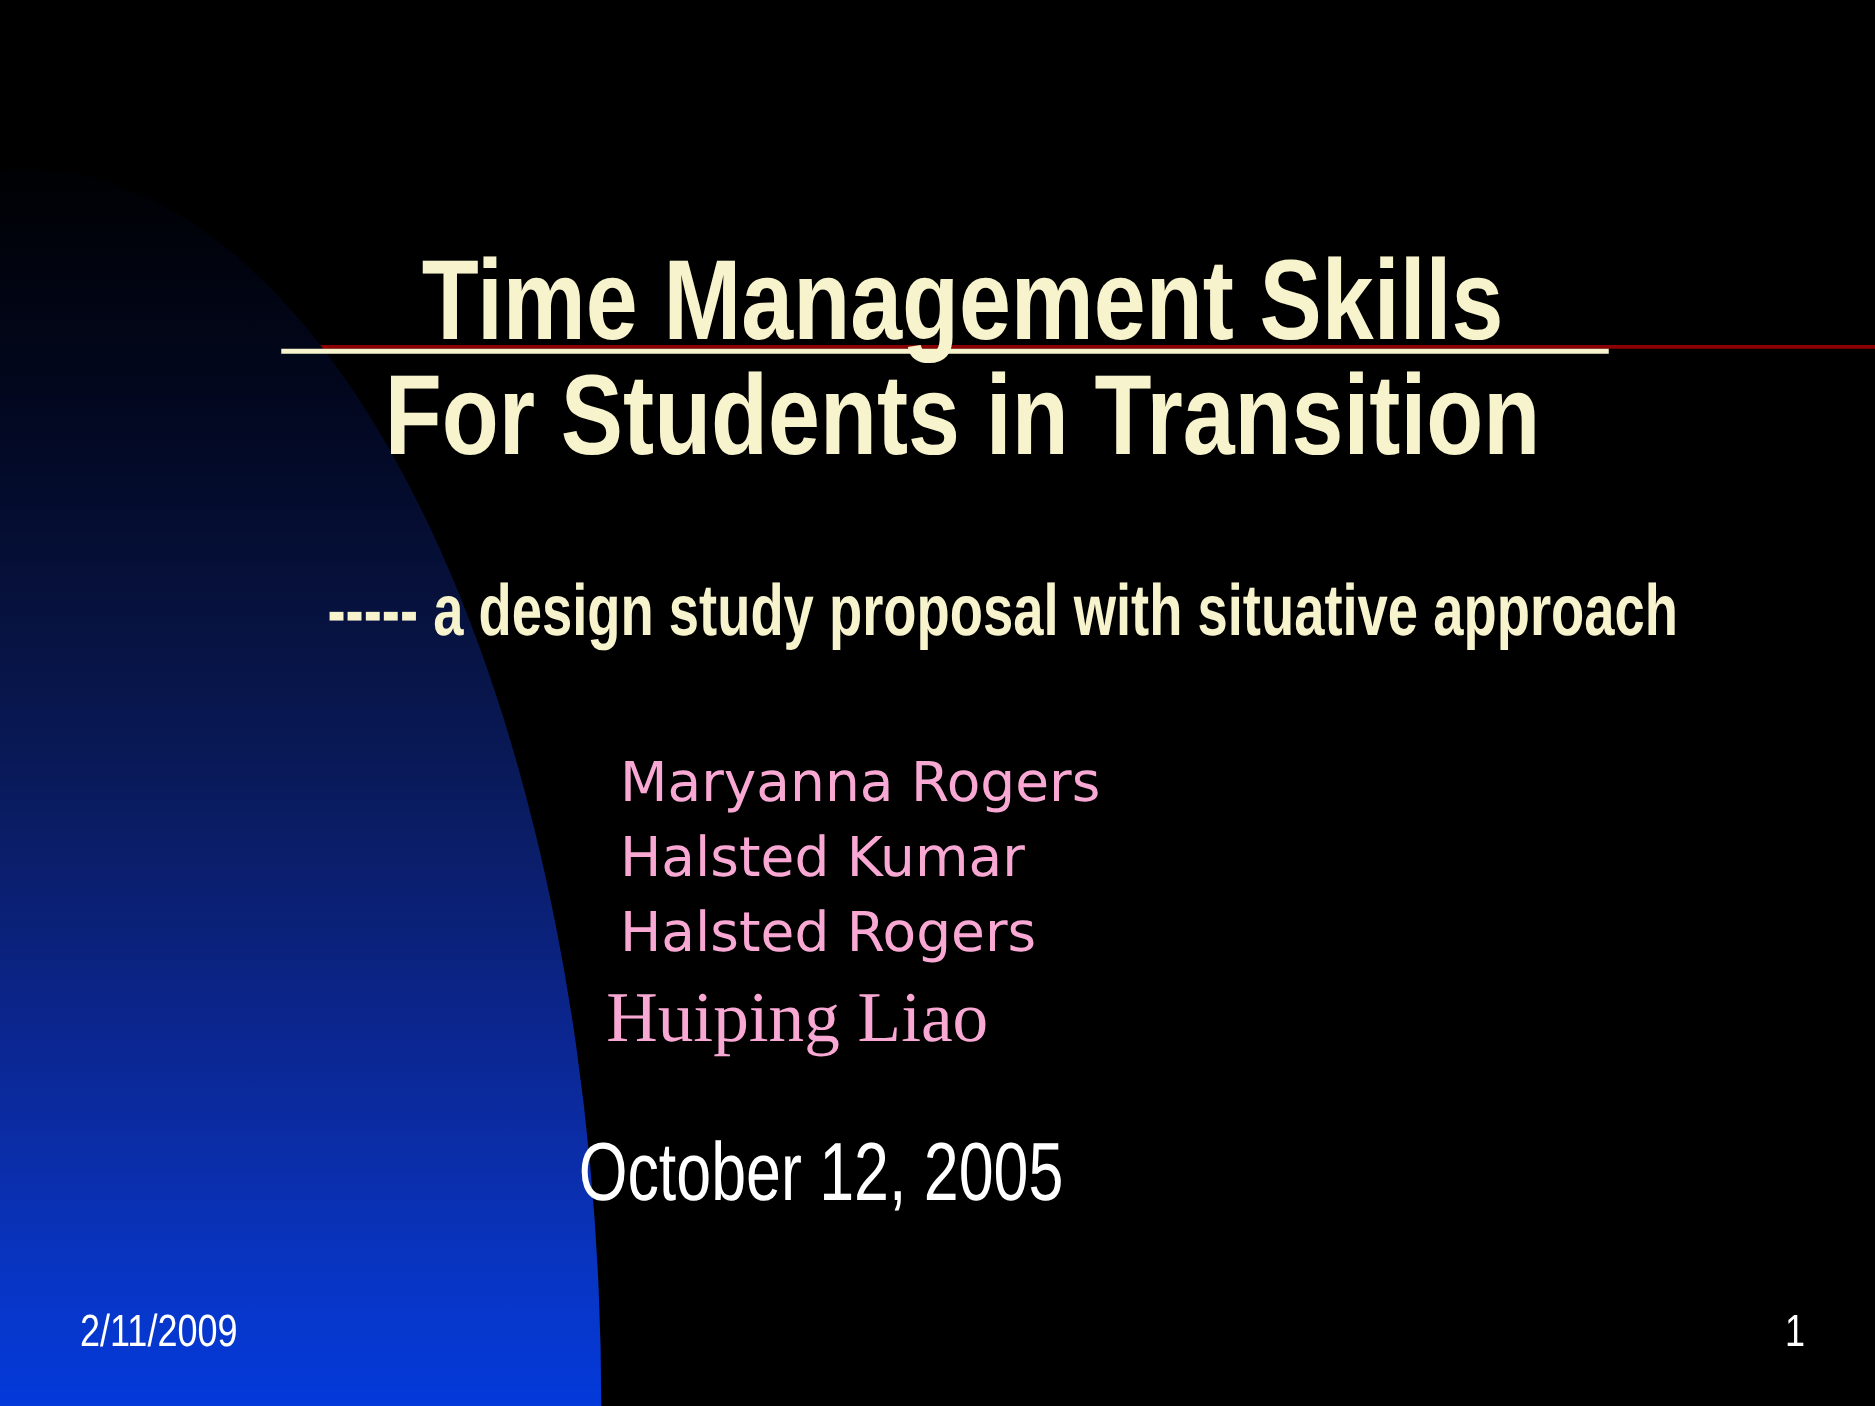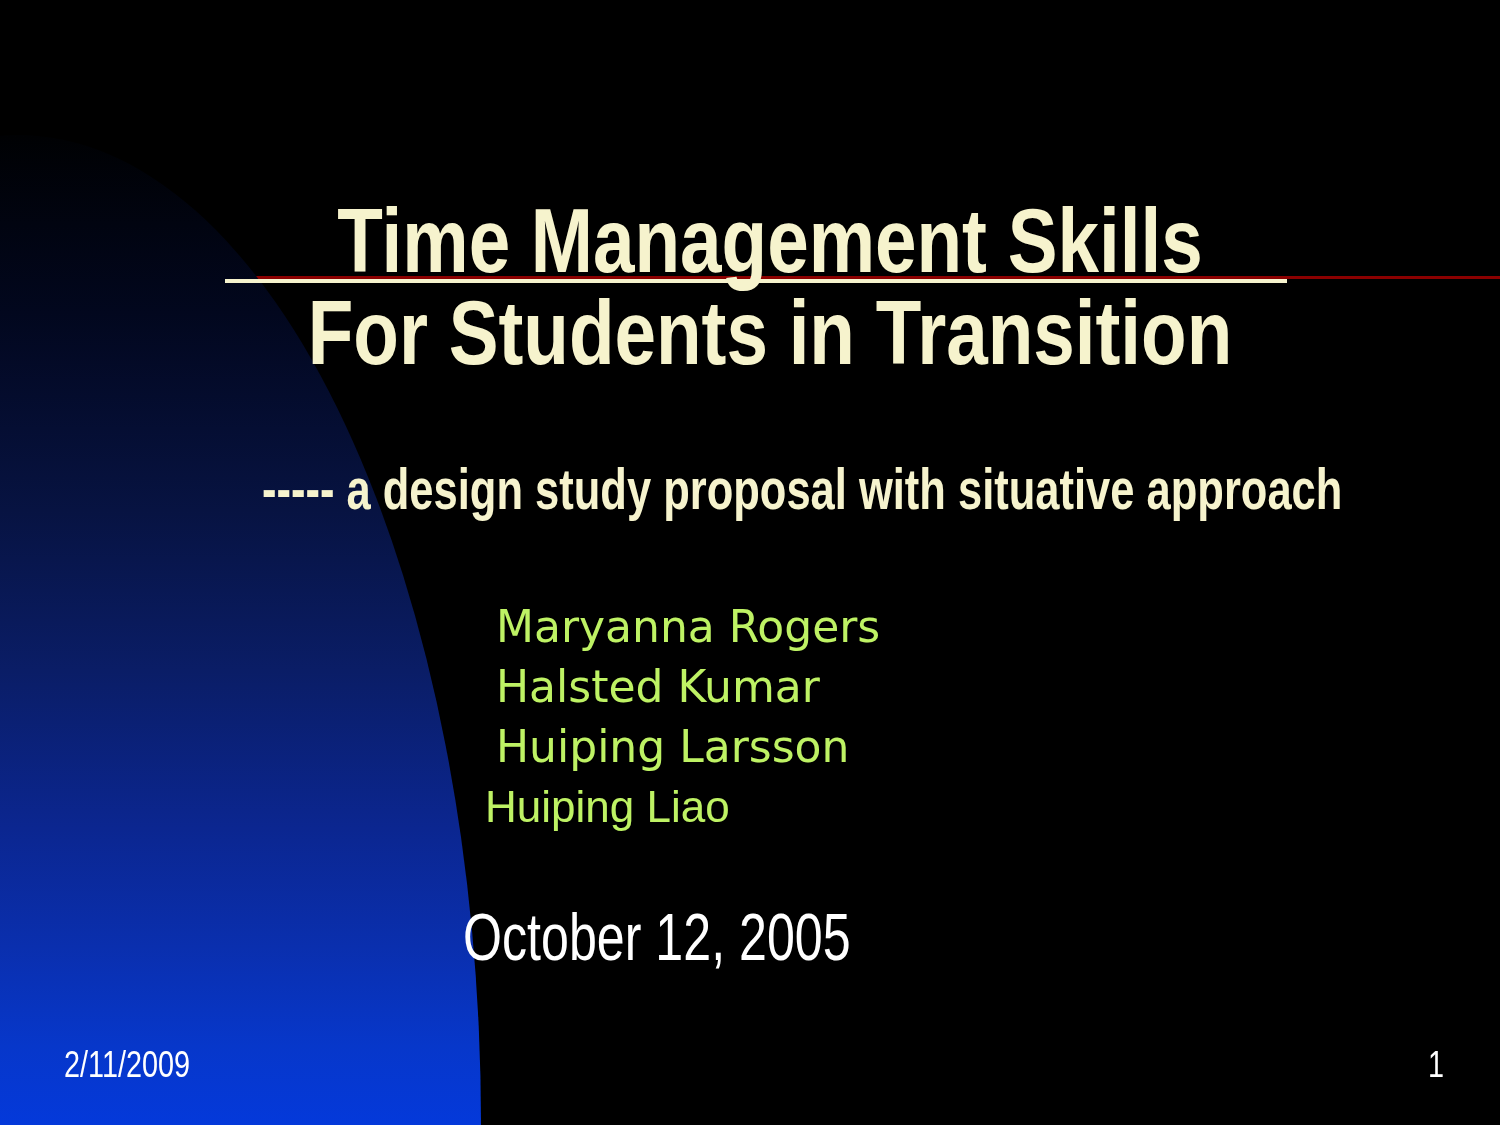--- a/index.html
+++ b/index.html
@@ -32,26 +32,26 @@
     font-weight:bold; font-size:91px; line-height:92px;
     color:#F6F3CD; text-align:center; white-space:nowrap; z-index:4;
   }
   .title .line { transform:scaleX(0.82); }
   .subtitle {
     position:absolute; left:262px; top:455px;
     font-size:58px; font-weight:bold; color:#F6F3CD;
     transform:scaleX(0.75); transform-origin:left center;
     white-space:nowrap; z-index:4;
   }
-  .author { position:absolute; color:#bef264; white-space:nowrap; z-index:4; }
+  .author { position:absolute; color:#f9a8d4; white-space:nowrap; z-index:4; }
   .a1,.a2,.a3 { left:496px; font-family:"DejaVu Sans", sans-serif; font-size:44px; }
   .a1 { top:601px; }
   .a2 { top:661px; }
   .a3 { top:721px; }
-  .a4 { left:485px; top:782px; font-family:Liberation Sans, sans-serif; font-size:44px; }
+  .a4 { left:485px; top:782px; font-family:Liberation Serif, serif; font-size:57px; }
   .date {
     position:absolute; left:463px; top:899px; font-size:66px; color:#FFFFFF;
     transform:scaleX(0.76); transform-origin:left center;
     white-space:nowrap; z-index:4;
   }
   .footer-date {
     position:absolute; left:64px; top:1044px; font-size:36px; color:#FFFFFF;
     transform:scaleX(0.80); transform-origin:left center; z-index:4;
   }
   .page-number {
@@ -72,21 +72,21 @@
 
   <h1 class="title">
     <div class="line">Time Management Skills</div>
     <div class="line">For Students in Transition</div>
   </h1>
 
   <div class="subtitle">----- a design study proposal with situative approach</div>
 
   <div class="author a1">Maryanna Rogers</div>
   <div class="author a2">Halsted Kumar</div>
-  <div class="author a3">Huiping Larsson</div>
+  <div class="author a3">Halsted Rogers</div>
   <div class="author a4">Huiping Liao</div>
 
   <div class="date">October 12, 2005</div>
 
   <div class="footer-date">2/11/2009</div>
 
   <div class="page-number">1</div>
 
 </div>
 

